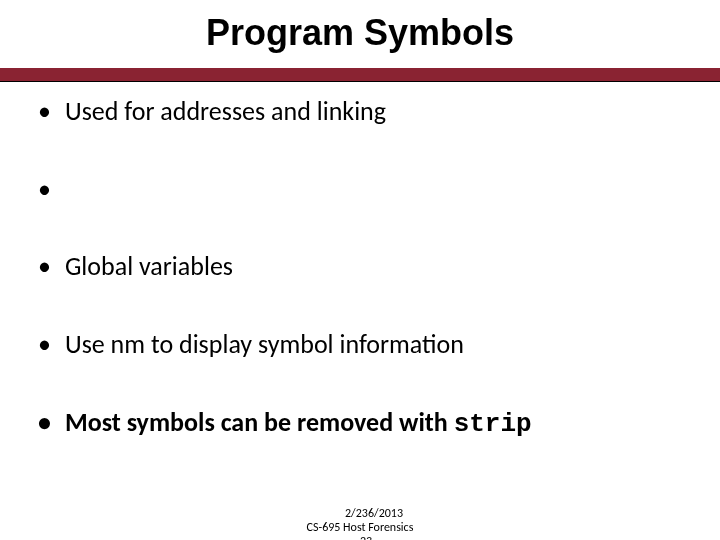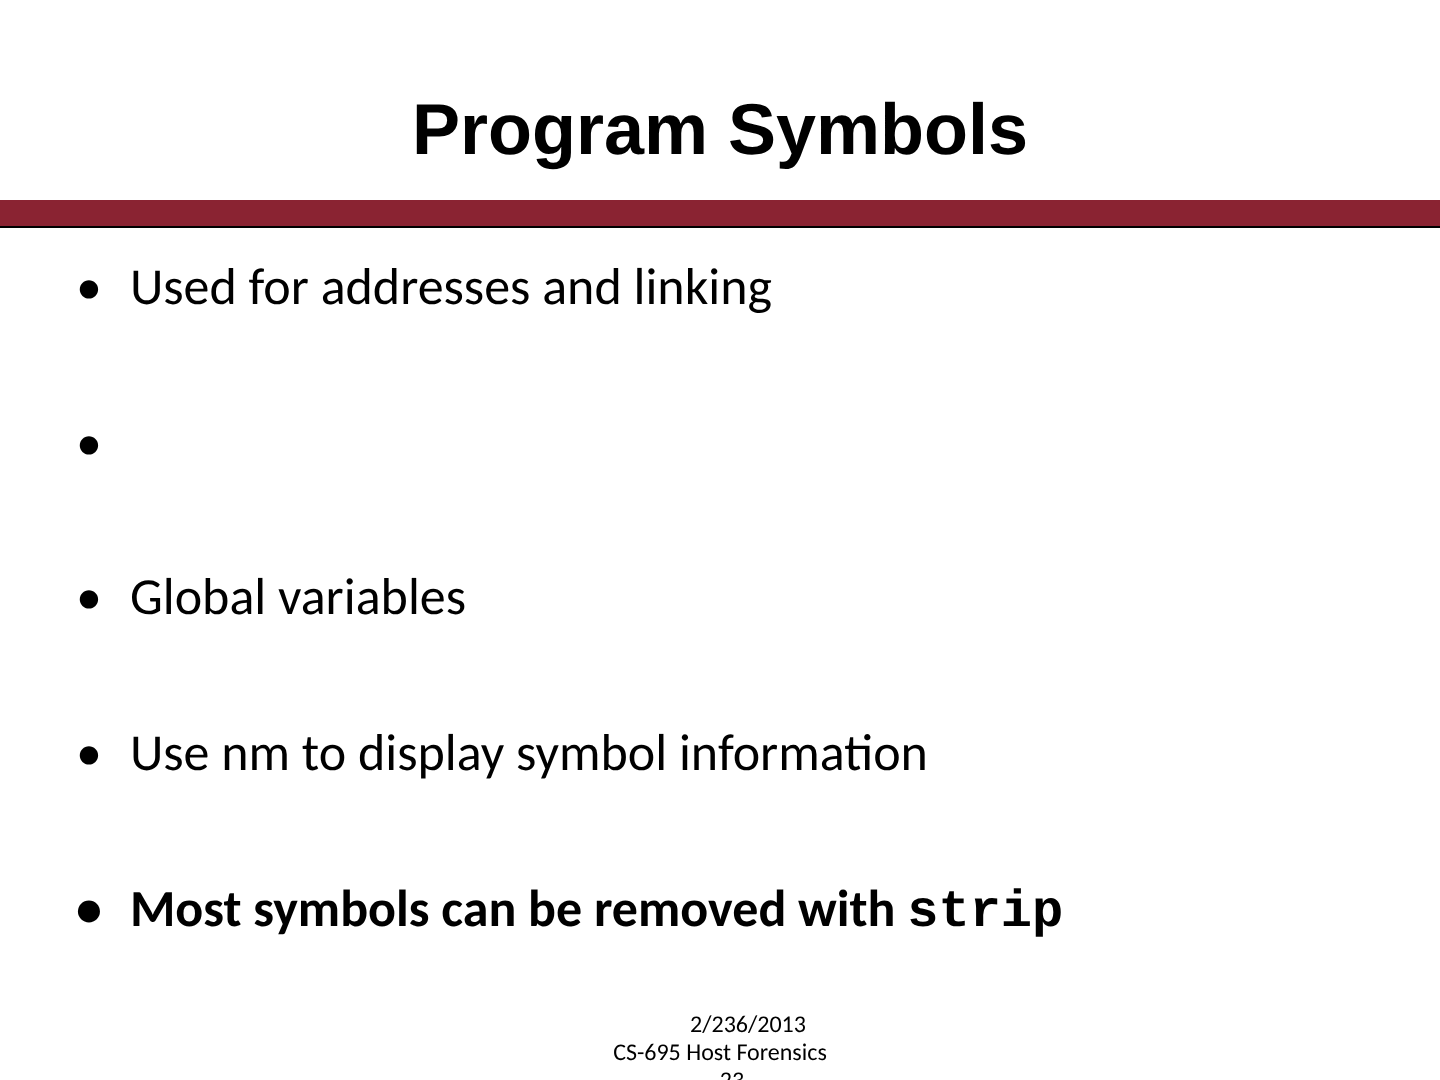--- a/index.html
+++ b/index.html
@@ -1,17 +1,17 @@
 <!DOCTYPE html>
 <html><head>
 <meta charset="utf-8">
 <style>
   * { margin: 0; padding: 0; box-sizing: border-box; }
   html, body { width: 720px; height: 540px; font-family: Calibri, "Segoe UI", Arial, sans-serif; background: #fff; color: #000; }
-  .slide { position: relative; width: 720px; height: 540px; padding: 40px 36px 0 36px; }
+  .slide { position: relative; width: 720px; height: 540px; padding: 8px 36px 0 36px; }
   .title { font-family: Arial, Helvetica, sans-serif; font-weight: 700; font-size: 36px; text-align: center; margin-top: 4px; margin-bottom: 14px; }
   .rule { height: 14px; background: #8a2332; margin: 0 -36px 14px -36px; border-bottom: 1px solid #000; }
   .bullets { list-style: none; padding-left: 0; }
   .bullets li { display: flex; align-items: flex-start; font-size: 26px; line-height: 1.22; margin-bottom: 46px; }
   .bullets li:last-child { margin-bottom: 0; }
   .dot { padding: 0 14px 0 2px; }
   .mono { font-family: "Courier New", Courier, monospace; font-weight: 700; }
   .bold { font-weight: 700; }
   .footer { position: absolute; left: 0; right: 0; bottom: 8px; height: 26px; display: flex; align-items: center; font-size: 12px; color: #000; padding: 0 10px; flex-direction: column; }
   .footer .date { flex: 0 0 auto; padding-left: 28px; }

